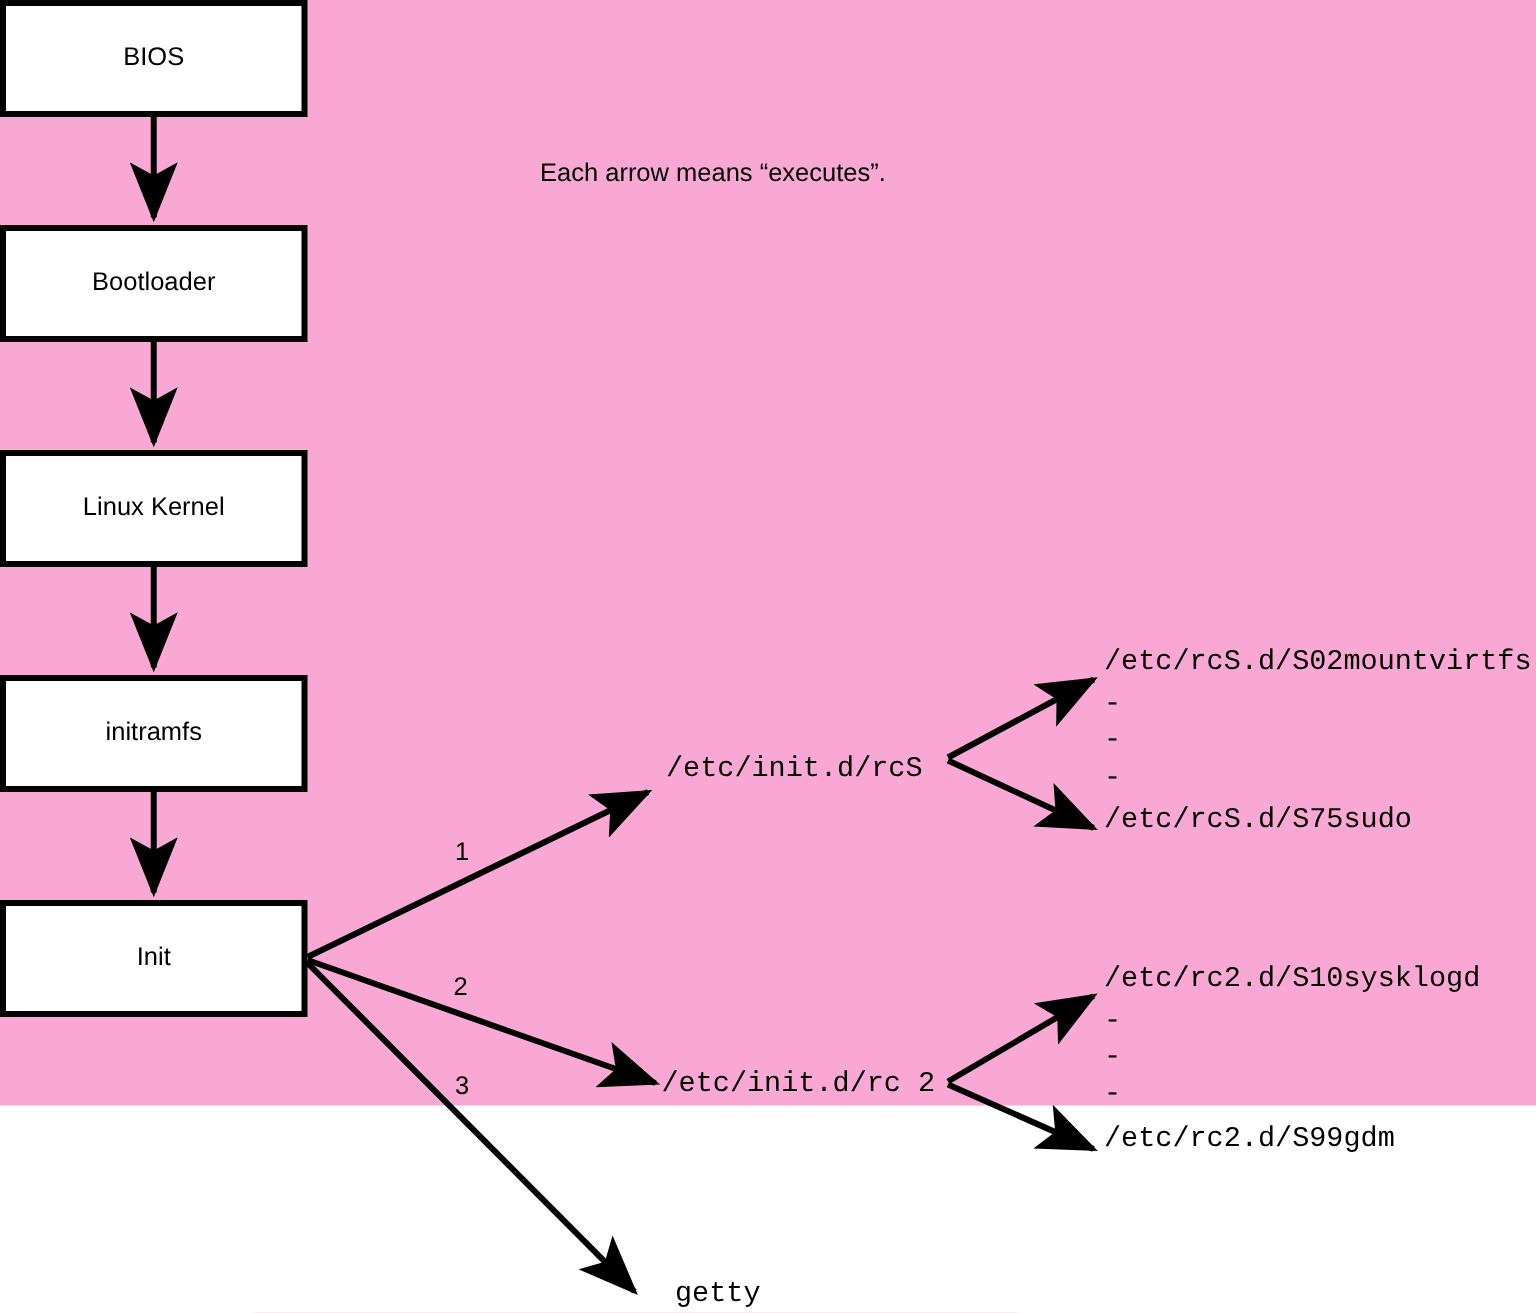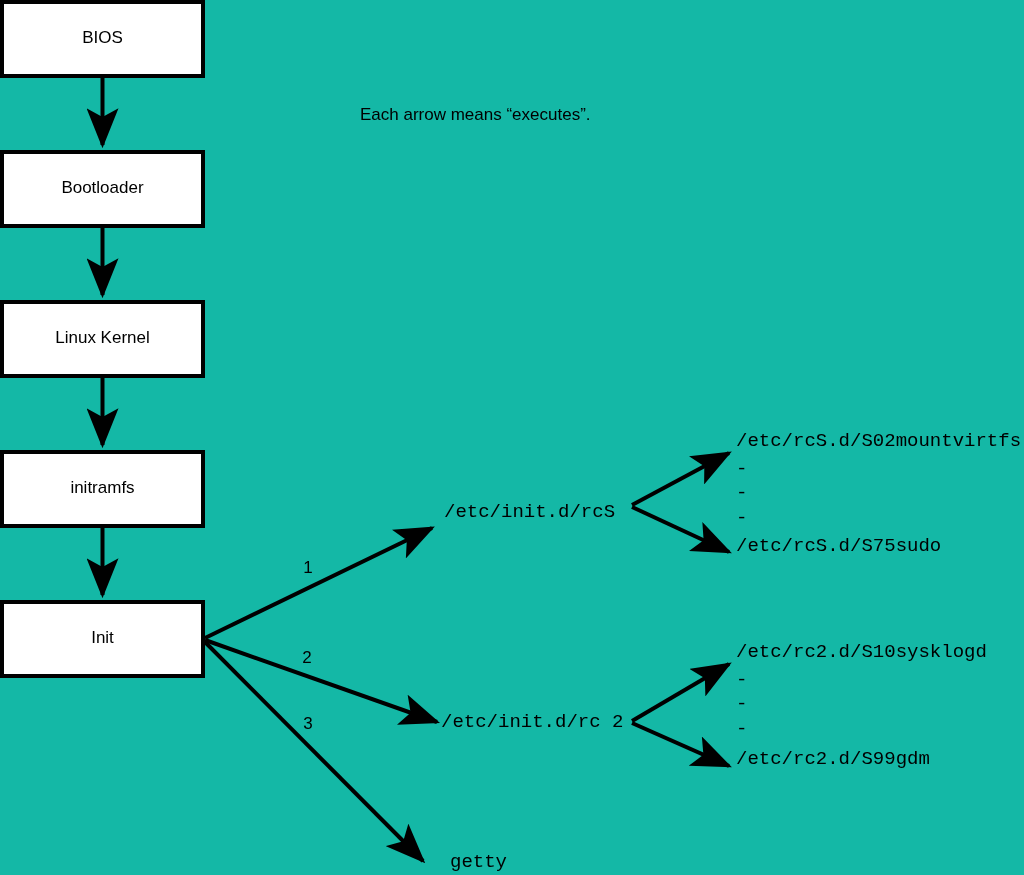--- a/index.html
+++ b/index.html
@@ -9,22 +9,22 @@
   }
   body {
     width: 1024px;
     height: 875px;
     font-family: "Liberation Sans", sans-serif;
     overflow: hidden;
   }
   #diagram-root {
     position: relative;
     width: 1024px;
-    height: 875px;
-    background: #14b8a6;
+    height: 737px;
+    background: #f9a8d4;
     text-align: center;
   }
   svg#boot-diagram {
     display: block;
     width: 1024px;
     height: 875px;
   }
   .box-rect {
     fill: #ffffff;
     stroke: #000000;

